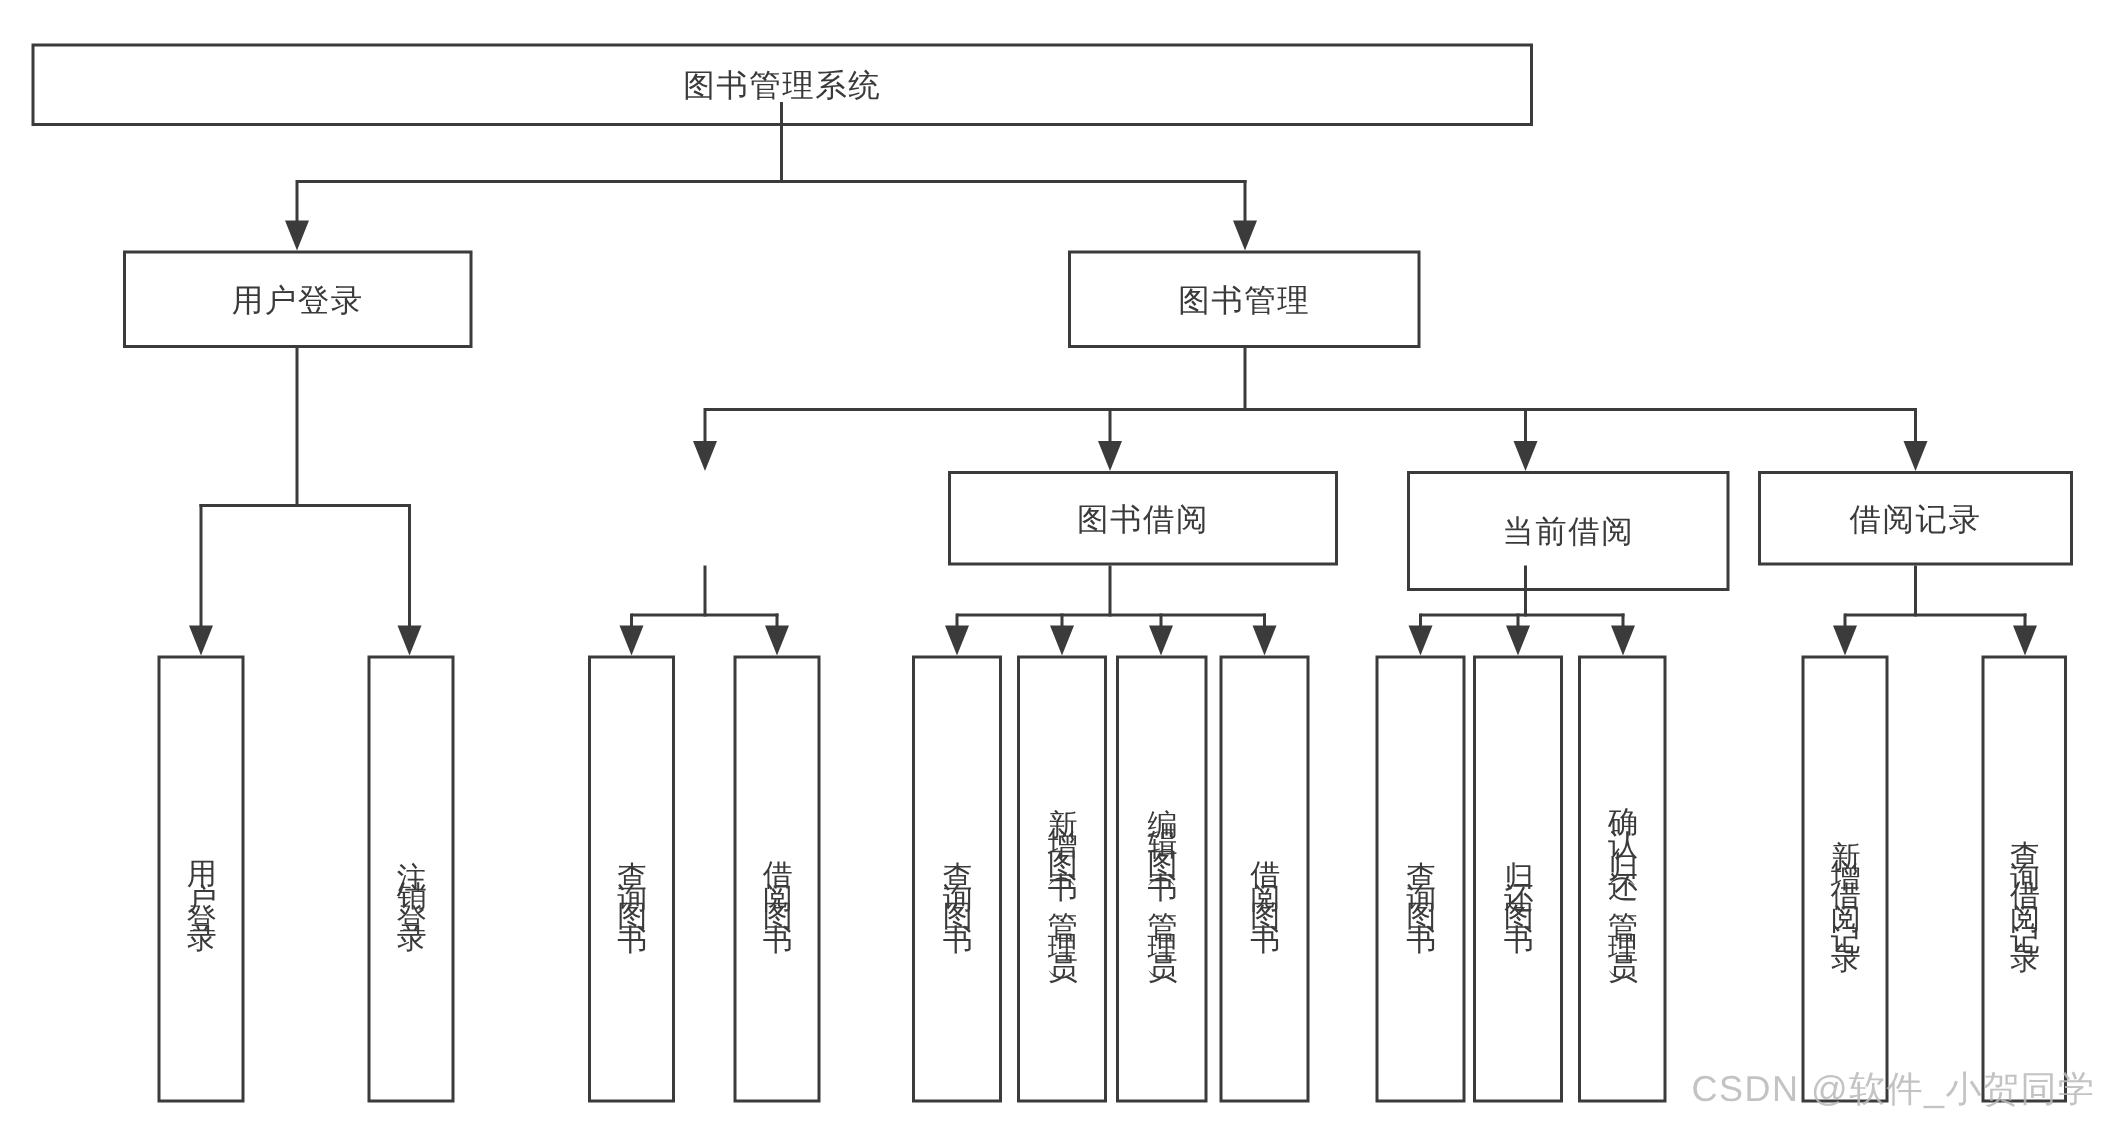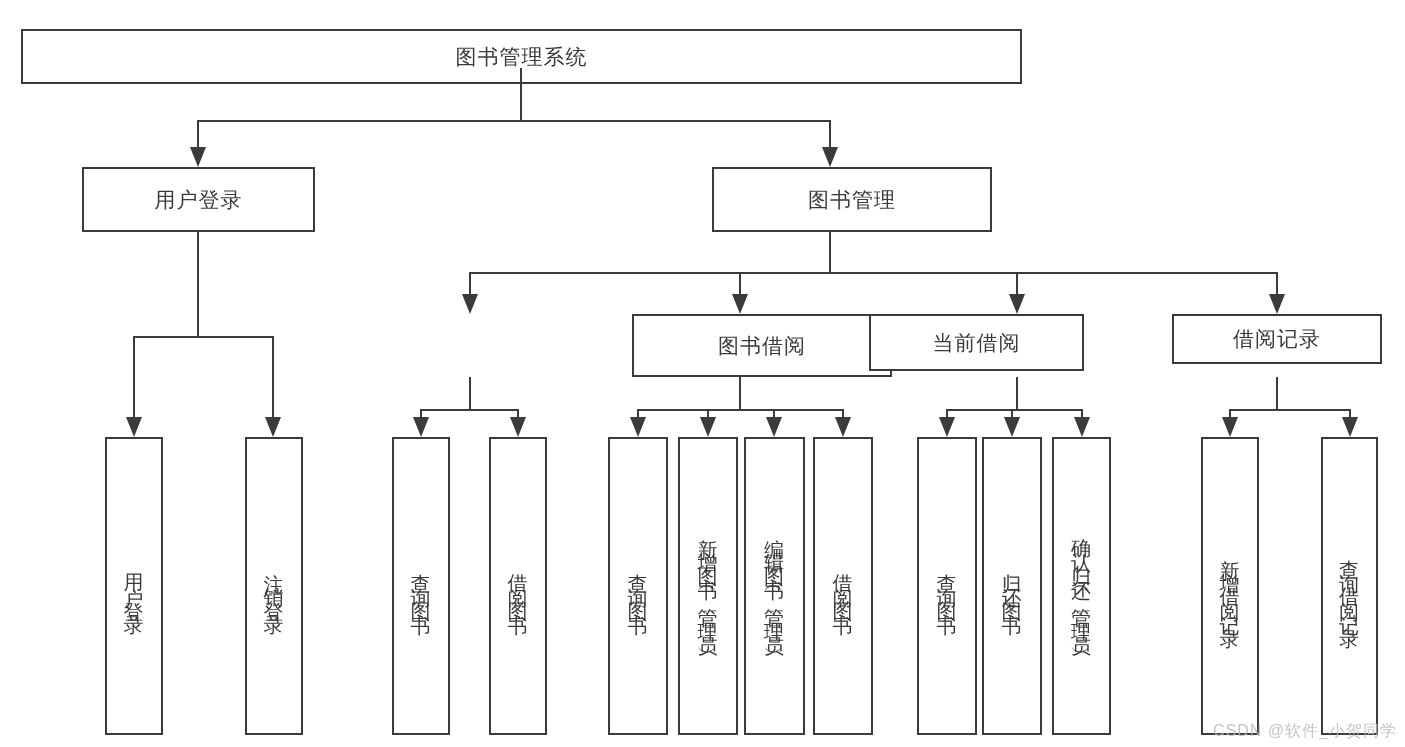--- a/index.html
+++ b/index.html
@@ -37,50 +37,50 @@
   .hline{position:absolute;height:2px;background:#3b3b3b;}
   .arrow{
     position:absolute;width:0;height:0;
     border-left:8px solid transparent;
     border-right:8px solid transparent;
     border-top:20px solid #3b3b3b;
   }
   .watermark{
     position:absolute;
     right:8px;bottom:5px;
-    font-size:16px;
+    font-size:24px;
     color:rgba(185,185,185,0.85);
     letter-spacing:1px;
     z-index:5;
     white-space:nowrap;
   }
 </style>
 </head>
 <body>
 
 <div class="canvas">
 
   <div class="node h" style="left:21px;top:29px;width:1001px;height:55px">
     <span>图书管理系统</span>
   </div>
 
   <div class="node h" style="left:82px;top:167px;width:233px;height:65px">
     <span>用户登录</span>
   </div>
-  <div class="node h" style="left:712px;top:167px;width:280px;height:65px">
+  <div class="node h" style="left:712px;top:167px;width:235px;height:65px">
     <span>图书管理</span>
   </div>
 
   <div class="node h" style="left:632px;top:314px;width:260px;height:63px">
     <span>图书借阅</span>
   </div>
-  <div class="node h" style="left:869px;top:314px;width:215px;height:57px">
+  <div class="node h" style="left:938px;top:314px;width:215px;height:80px">
     <span>当前借阅</span>
   </div>
-  <div class="node h" style="left:1172px;top:314px;width:210px;height:50px">
+  <div class="node h" style="left:1172px;top:314px;width:210px;height:63px">
     <span>借阅记录</span>
   </div>
 
   <div class="node v" style="left:105px;top:437px;width:58px;height:298px">
     <span>用户登录</span>
   </div>
   <div class="node v" style="left:245px;top:437px;width:58px;height:298px">
     <span>注销登录</span>
   </div>
 

